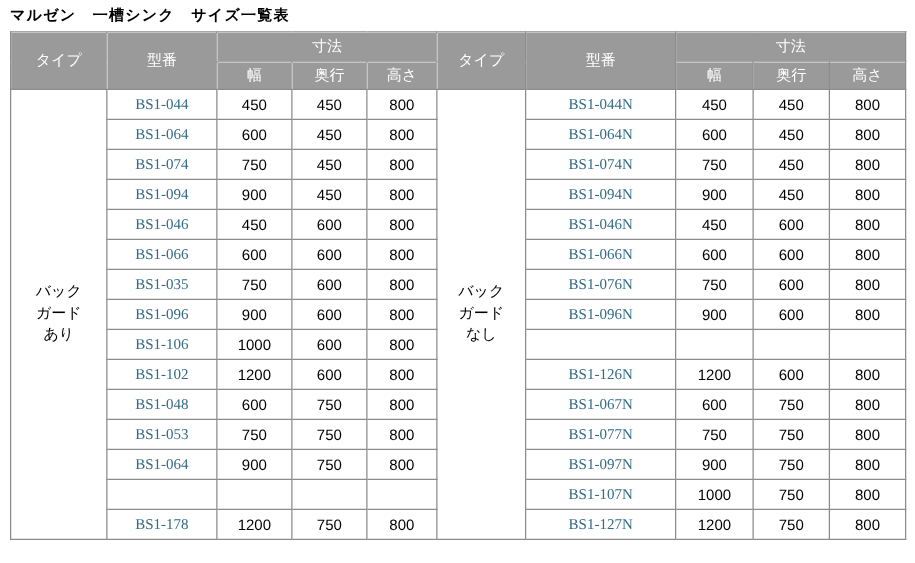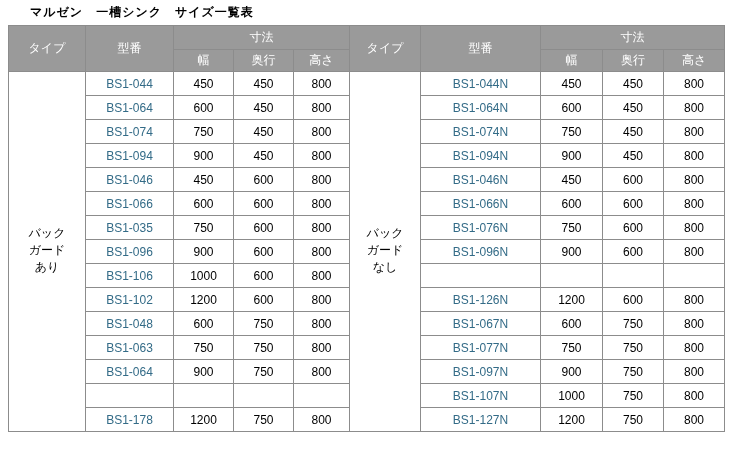--- a/index.html
+++ b/index.html
@@ -15,21 +15,21 @@
     width: 732px; height: 450px;
     background: var(--page-bg);
     font-family: "Liberation Sans", "DejaVu Sans", sans-serif;
     color: var(--text);
     overflow: hidden;
   }
   .page { position: relative; width: 732px; height: 450px; }
   .page-title {
     position: absolute; left: 8px; top: 4px;
     font-size: 12px; font-weight: bold; color: var(--text);
-    letter-spacing: 1px; white-space: pre; margin-left: 22px;
+    letter-spacing: 1px; white-space: pre;
   }
   table.size-table {
     position: absolute; left: 8px; top: 25px;
     width: 716px;
     border-collapse: collapse;
     table-layout: fixed;
     padding-left: 27px;
   }
   .size-table th, .size-table td {
     border: 1px solid var(--border);
@@ -45,20 +45,21 @@
   }
   .size-table thead tr.h1 th { height: 24px; }
   .size-table thead tr.h2 th { height: 22px; }
   .size-table tbody td { height: 24px; background: #ffffff; }
   td.type-cell { vertical-align: middle; }
   td.type-cell div { line-height: 17px; font-size: 12px; font-family: Liberation Mono, monospace; }
   td.model-cell a {
     color: var(--link);
     text-decoration: none;
     cursor: pointer;
+    font-family: Liberation Serif, serif;
   }
 </style>
 </head>
 <body>
 
 <div class="page">
   <div class="page-title">マルゼン　一槽シンク　サイズ一覧表</div>
 
   <table class="size-table">
     <colgroup>
@@ -206,21 +207,21 @@
           <td class="model-cell"><a>BS1-048</a></td>
           <td class="value-cell">600</td>
           <td class="value-cell">750</td>
           <td class="value-cell">800</td>
           <td class="model-cell"><a>BS1-067N</a></td>
           <td class="value-cell">600</td>
           <td class="value-cell">750</td>
           <td class="value-cell">800</td>
         </tr>
         <tr>
-          <td class="model-cell"><a>BS1-063</a></td>
+          <td class="model-cell"><a>BS1-053</a></td>
           <td class="value-cell">750</td>
           <td class="value-cell">750</td>
           <td class="value-cell">800</td>
           <td class="model-cell"><a>BS1-077N</a></td>
           <td class="value-cell">750</td>
           <td class="value-cell">750</td>
           <td class="value-cell">800</td>
         </tr>
         <tr>
           <td class="model-cell"><a>BS1-064</a></td>

